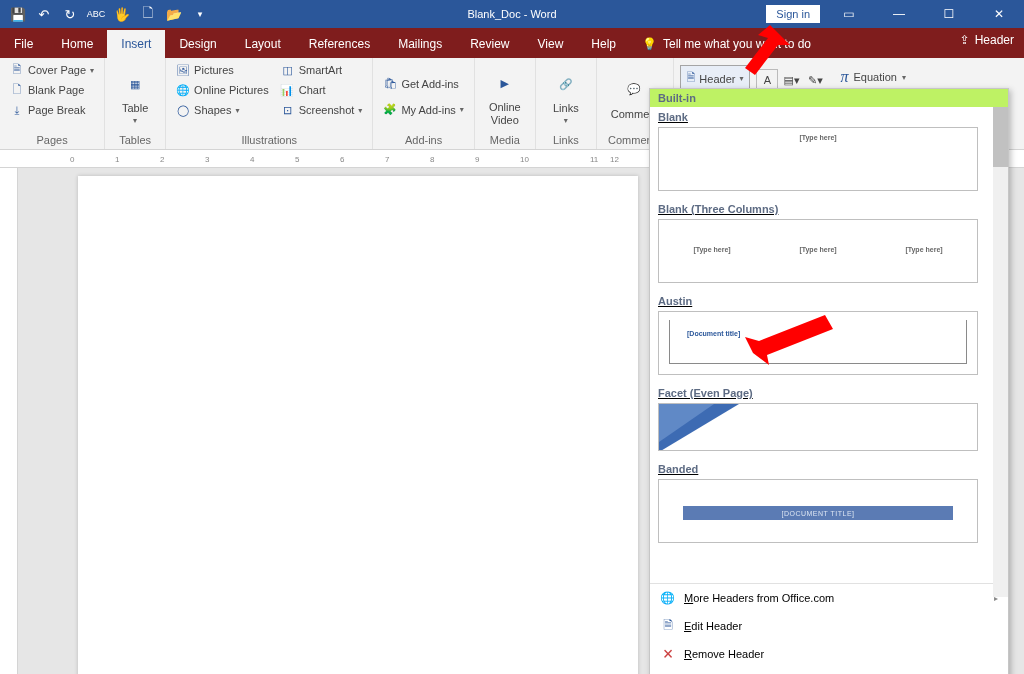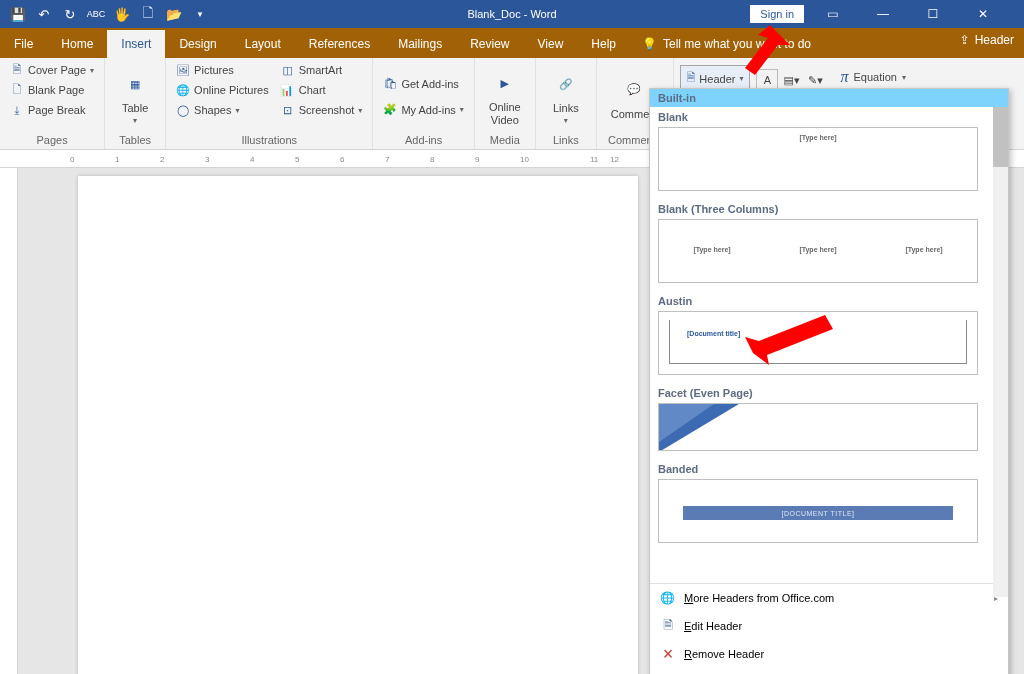--- a/index.html
+++ b/index.html
@@ -2,25 +2,25 @@
 <html><head>
 <meta charset="utf-8">
 <style>
 * { margin: 0; padding: 0; box-sizing: border-box; font-family: "Segoe UI", Tahoma, sans-serif; }
 body { width: 1024px; height: 674px; background: #e6e6e6; overflow: hidden; position: relative; }
 
 .titlebar { height: 28px; background: #2b579a; display: flex; align-items: center; color: #fff; font-size: 11px; position: relative; }
 .qat { display: flex; gap: 2px; padding-left: 6px; }
 .qat-btn { width: 24px; height: 24px; display: flex; align-items: center; justify-content: center; cursor: pointer; font-size: 13px; }
 .doc-title { position: absolute; left: 50%; transform: translateX(-50%); }
-.win-right { margin-left: auto; display: flex; align-items: center; gap: 8px; padding-right: 20px; }
+.win-right { margin-left: auto; display: flex; align-items: center; gap: 8px; padding-right: 4px; }
 .signin { background: #fff; color: #2b579a; padding: 3px 10px; font-size: 11px; }
 .win-btn { width: 42px; height: 28px; display: flex; align-items: center; justify-content: center; font-size: 12px; cursor: pointer; }
 
-.tabs { height: 30px; background: #a16207; display: flex; align-items: flex-end; color: #fff; font-size: 12px; position: relative; }
+.tabs { height: 30px; background: #7f1d1d; display: flex; align-items: flex-end; color: #fff; font-size: 12px; position: relative; }
 .tab { padding: 7px 14px; cursor: pointer; }
 .tab.active { background: #f3f3f3; color: #2b579a; }
 .tellme { display: flex; align-items: center; gap: 6px; padding: 7px 12px; }
 .share { position: absolute; right: 10px; top: 5px; display: flex; align-items: center; gap: 5px; }
 
 .ribbon { height: 92px; background: #f3f3f3; border-bottom: 1px solid #d4d4d4; display: flex; font-size: 11px; color: #444; }
 .group { border-right: 1px solid #e1e1e1; display: flex; flex-direction: column; justify-content: space-between; padding: 3px 6px 1px; }
 .group-label { text-align: center; color: #666; padding: 2px 0; }
 .group-body { flex: 1; display: flex; gap: 4px; }
 .vcol { display: flex; flex-direction: column; gap: 2px; }
@@ -43,22 +43,22 @@
 .vruler { width: 18px; background: #fff; border-right: 1px solid #d4d4d4; position: absolute; left: 0; top: 168px; bottom: 0; }
 .l-marker { position: absolute; left: 0; top: 150px; width: 15px; height: 15px; background: #fff; border: 1px solid #ccc; font-size: 8px; display: flex; align-items: center; justify-content: center; color: #666; }
 
 .doc-area { position: absolute; left: 18px; top: 168px; right: 0; bottom: 0; background: #e6e6e6; overflow: hidden; }
 .page { position: absolute; left: 60px; top: 8px; width: 560px; height: 720px; background: #fff; box-shadow: 0 0 4px rgba(0,0,0,0.2); }
 
 
 .gallery { position: absolute; left: 649px; top: 88px; width: 360px; background: #fff; border: 1px solid #c6c6c6; box-shadow: 2px 2px 6px rgba(0,0,0,0.25); z-index: 50; font-size: 11px; }
 .gal-scroll-track { position: absolute; right: 0; top: 18px; width: 15px; height: 490px; background: #f0f0f0; }
 .gal-scroll-thumb { position: absolute; right: 0; top: 18px; width: 15px; height: 60px; background: #c1c1c1; }
-.gal-header { background: #7dd3fc; color: #5d6b83; font-weight: 600; padding: 3px 8px; }
-.gal-body { height: 476px; overflow: hidden; padding-right: 22px; }
+.gal-header { background: #bef264; color: #5d6b83; font-weight: 600; padding: 3px 8px; }
+.gal-body { height: 476px; overflow: hidden; padding-right: 22px; text-decoration: underline; }
 .gitem { padding: 4px 8px 8px; cursor: pointer; }
 .gitem-title { color: #5d6b83; font-weight: 600; margin-bottom: 4px; }
 .gprev { border: 1px solid #bfbfbf; background: #fff; height: 64px; position: relative; overflow: hidden; }
 .ph-tiny { font-size: 7px; color: #666; font-weight: bold; }
 .ph-center { position: absolute; left: 50%; transform: translateX(-50%); top: 6px; }
 .ph-three { position: absolute; top: 26px; display: flex; width: 100%; justify-content: space-around; }
 .austin-box { position: absolute; left: 10px; top: 8px; right: 10px; height: 44px; border-left: 1.5px solid #8a8a8a; border-right: 1.5px solid #8a8a8a; border-bottom: 1.5px solid #8a8a8a; }
 .austin-txt { position: absolute; left: 28px; top: 18px; font-size: 7px; color: #2b579a; font-weight: bold; }
 .band { position: absolute; left: 24px; right: 24px; top: 26px; height: 14px; background: #5b7bb4; color: #dce5f2; font-size: 7px; display: flex; align-items: center; justify-content: center; letter-spacing: 0.5px; }
 .facet-tri { position: absolute; left: 0; top: 0; width: 0; height: 0; border-top: 48px solid #3d6bb3; border-right: 80px solid transparent; }

